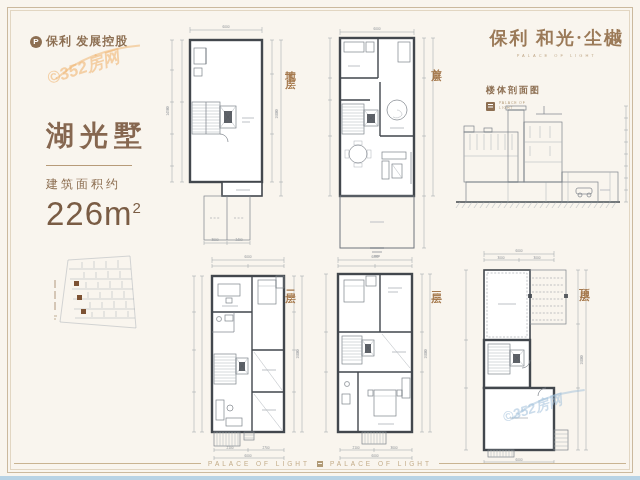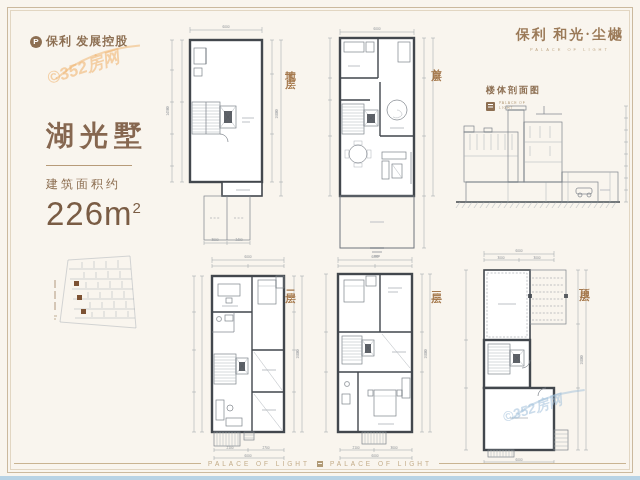--- a/index.html
+++ b/index.html
@@ -12,21 +12,21 @@
   .frame-inner{position:absolute;left:10px;top:10px;right:10px;bottom:10px;
                border:1px solid #e2d6c2;pointer-events:none;}
   .bottom-bar{position:absolute;left:0;right:0;bottom:0;height:4px;background:#b8d3e5;}
 
   
   .logo-left{position:absolute;left:30px;top:33px;display:flex;align-items:center;gap:4px;color:#8d6f52;}
   .logo-mark{width:12px;height:12px;border-radius:50%;background:#8d6f52;color:#fff;
              font-size:8px;font-weight:bold;display:flex;align-items:center;justify-content:center;}
   .logo-left-text{font-size:12px;letter-spacing:1px;font-weight:bold;}
   .logo-right{position:absolute;right:16px;top:26px;text-align:center;color:#9b7a58;}
-  .logo-right-title{font-family:"Liberation Serif",serif;font-size:14px;font-weight:700;letter-spacing:2px;}
+  .logo-right-title{font-family:"Liberation Serif",serif;font-size:18px;font-weight:700;letter-spacing:2px;}
   .logo-right-sub{font-size:4px;letter-spacing:3px;color:#c3ac8d;margin-top:3px;}
 
   
   .info{position:absolute;left:46px;top:118px;color:#866750;}
   .info-name,.info-unit{font-family:"Liberation Serif",serif;font-size:28px;font-weight:700;
                         letter-spacing:6px;line-height:1.25;}
   .info-divider{width:86px;height:1px;background:#b79b79;margin:12px 0 10px;}
   .info-area-label{font-size:12px;letter-spacing:3px;color:#8d6f52;}
   .info-area-value{font-size:33px;font-weight:400;color:#7a5c44;letter-spacing:1px;margin-top:2px;}
   .info-area-value sup{font-size:15px;}

